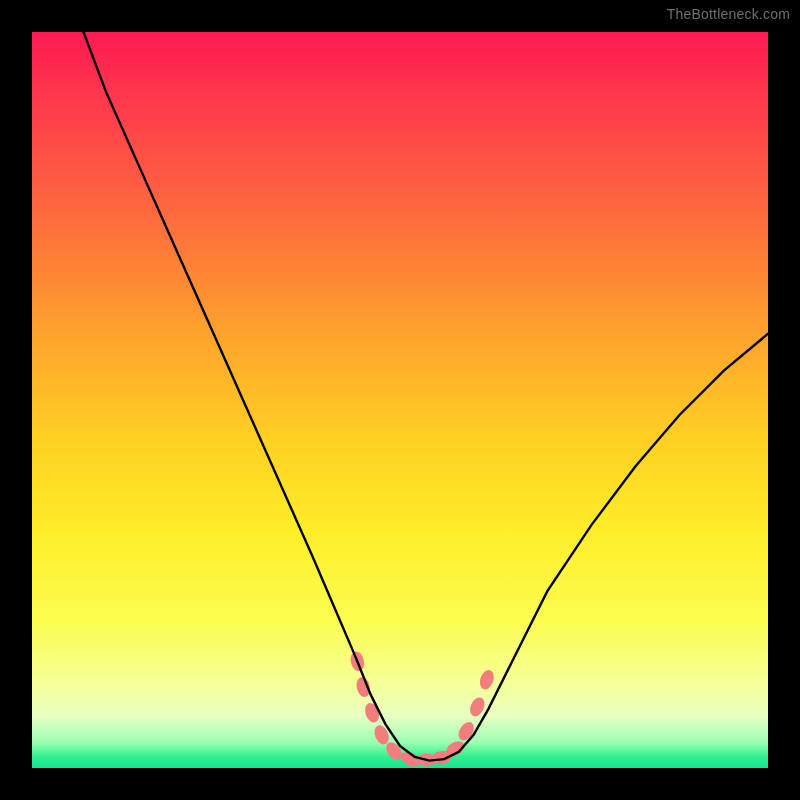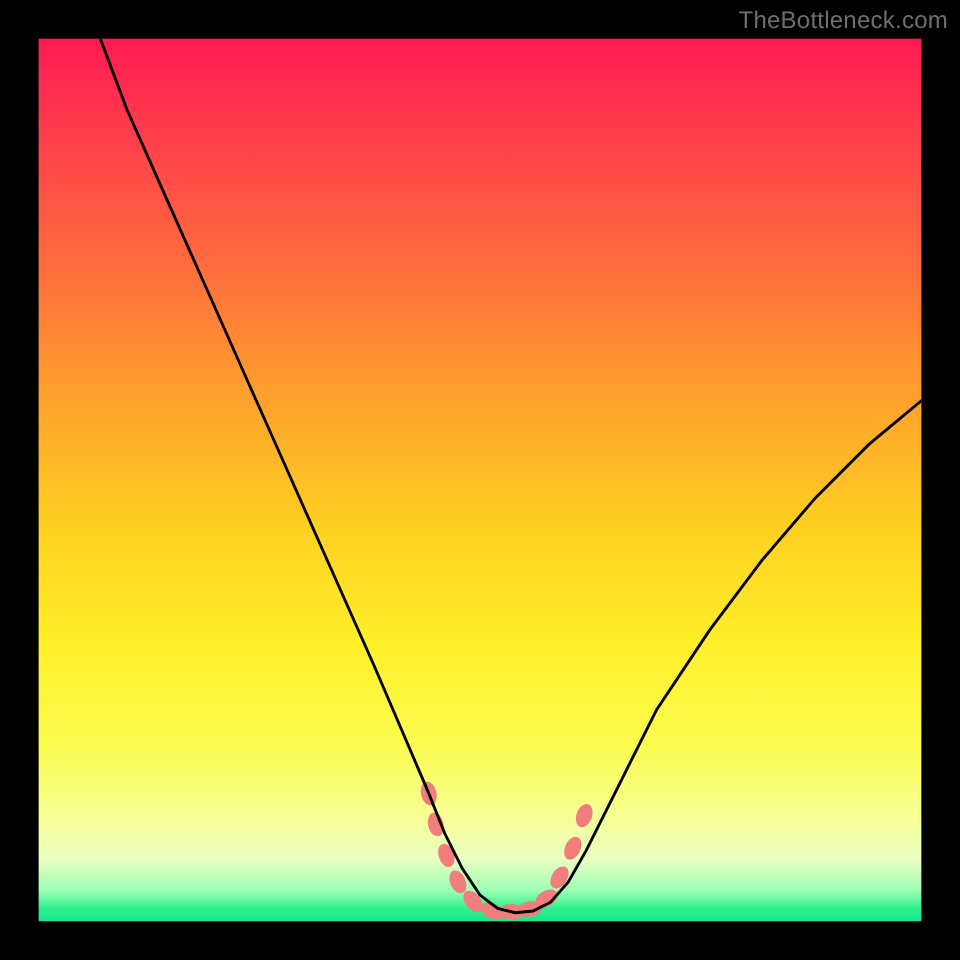--- a/index.html
+++ b/index.html
@@ -53,21 +53,21 @@
     position: absolute;
     top: 0;
     left: 0;
     width: 100%;
     height: 100%;
   }
   .watermark {
     position: absolute;
     top: 6px;
     right: 10px;
-    font-size: 20px;
+    font-size: 14px;
     color: #6f6f6f;
     letter-spacing: 0.2px;
     text-align: right;
     font-weight: 500;
   }
 </style>
 </head>
 <body>
 
 <div class="frame">

